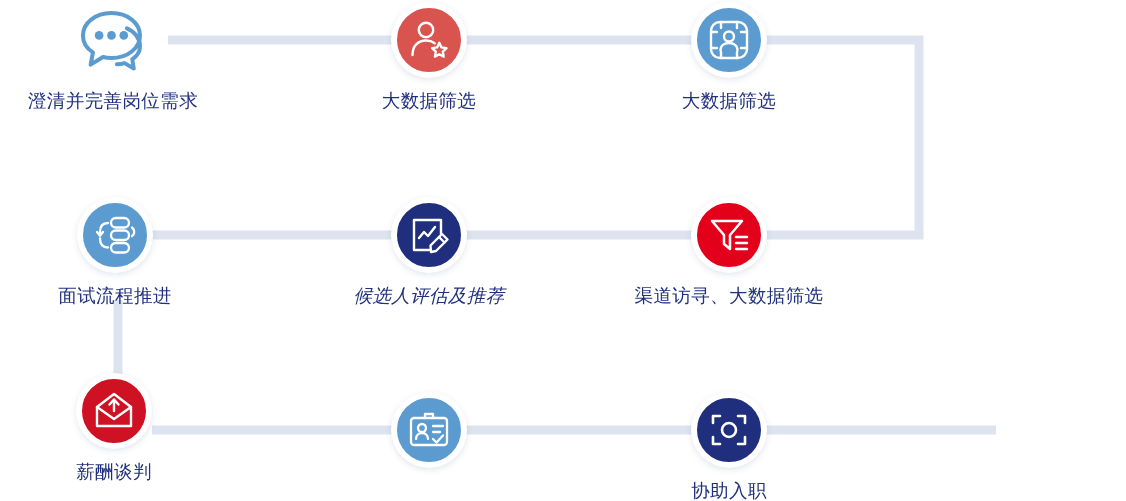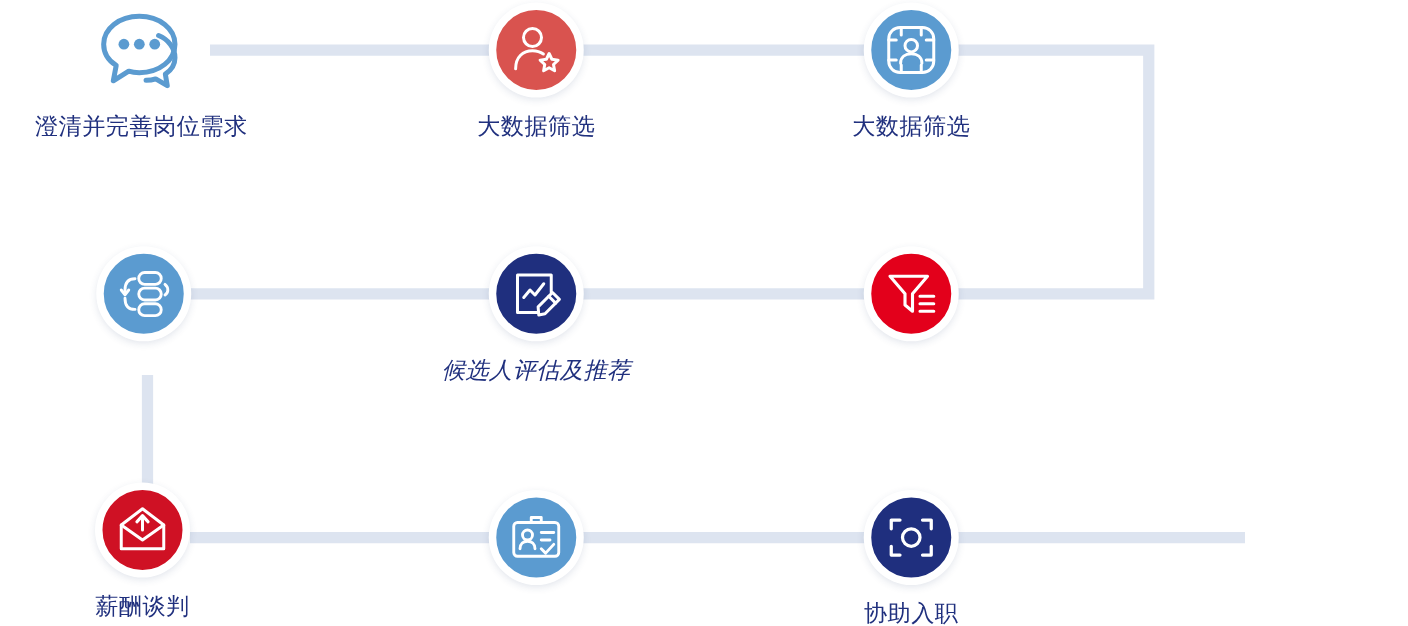--- a/index.html
+++ b/index.html
@@ -163,20 +163,21 @@
           <rect x="18" y="4" width="18" height="9.5" rx="4.75"></rect>
           <rect x="18" y="16.5" width="18" height="9.5" rx="4.75"></rect>
           <rect x="18" y="29" width="18" height="9.5" rx="4.75"></rect>
           <path d="M15 9 C8 9 7 14 7 18 L7 21"></path>
           <path d="M4 18 L7 21.8 L10 18"></path>
           <path d="M15 33.5 C8 33.5 7 28.5 7 24.5"></path>
           <path d="M39 13.5 C42 16 42 20 39 22"></path>
         </g>
       </svg>
     </div>
+    <div class="node-label">面试流程推进</div>
   </div>
 
   <div class="node" style="left:429px; top:198px;font-style:italic;">
     <div class="badge" style="background:#1f2f7e;">
       <svg width="42" height="42" viewBox="0 0 42 42">
         <g fill="none" stroke="#ffffff" stroke-width="2.4" stroke-linecap="round" stroke-linejoin="round">
           <path d="M33 20 V6 H6 V36 H22"></path>
           <path d="M11 24 L16 18 L20 22 L27 13"></path>
           <path d="M23 38 L22.5 31.5 L34 20 L39.5 25.5 L28 37 Z"></path>
           <path d="M31 23 L36.5 28.5"></path>
@@ -188,23 +189,24 @@
 
   <div class="node" style="left:729px; top:198px;">
     <div class="badge" style="background:#e3001b;">
       <svg width="42" height="40" viewBox="0 0 42 40">
         <g fill="none" stroke="#ffffff" stroke-width="2.5" stroke-linecap="round" stroke-linejoin="round">
           <path d="M4 6 H34 L22 20 V34 L16 29 V20 Z"></path>
           <path d="M28 22 H39 M28 28 H39 M28 34 H39"></path>
         </g>
       </svg>
     </div>
-  </div>
-
-  <div class="node" style="left:114px; top:387px;">
+    <div class="node-label">渠道访寻、大数据筛选</div>
+  </div>
+
+  <div class="node" style="left:114px; top:374px;">
     <div class="badge" style="background:#cf1124;">
       <svg width="42" height="38" viewBox="0 0 42 38">
         <g fill="none" stroke="#ffffff" stroke-width="2.4" stroke-linecap="round" stroke-linejoin="round">
           <path d="M4 15 L21 2 L38 15 V34 H4 Z"></path>
           <path d="M4 15 L21 27 L38 15"></path>
           <path d="M21 19 V8"></path>
           <path d="M16.5 12.5 L21 7.5 L25.5 12.5"></path>
         </g>
       </svg>
     </div>

